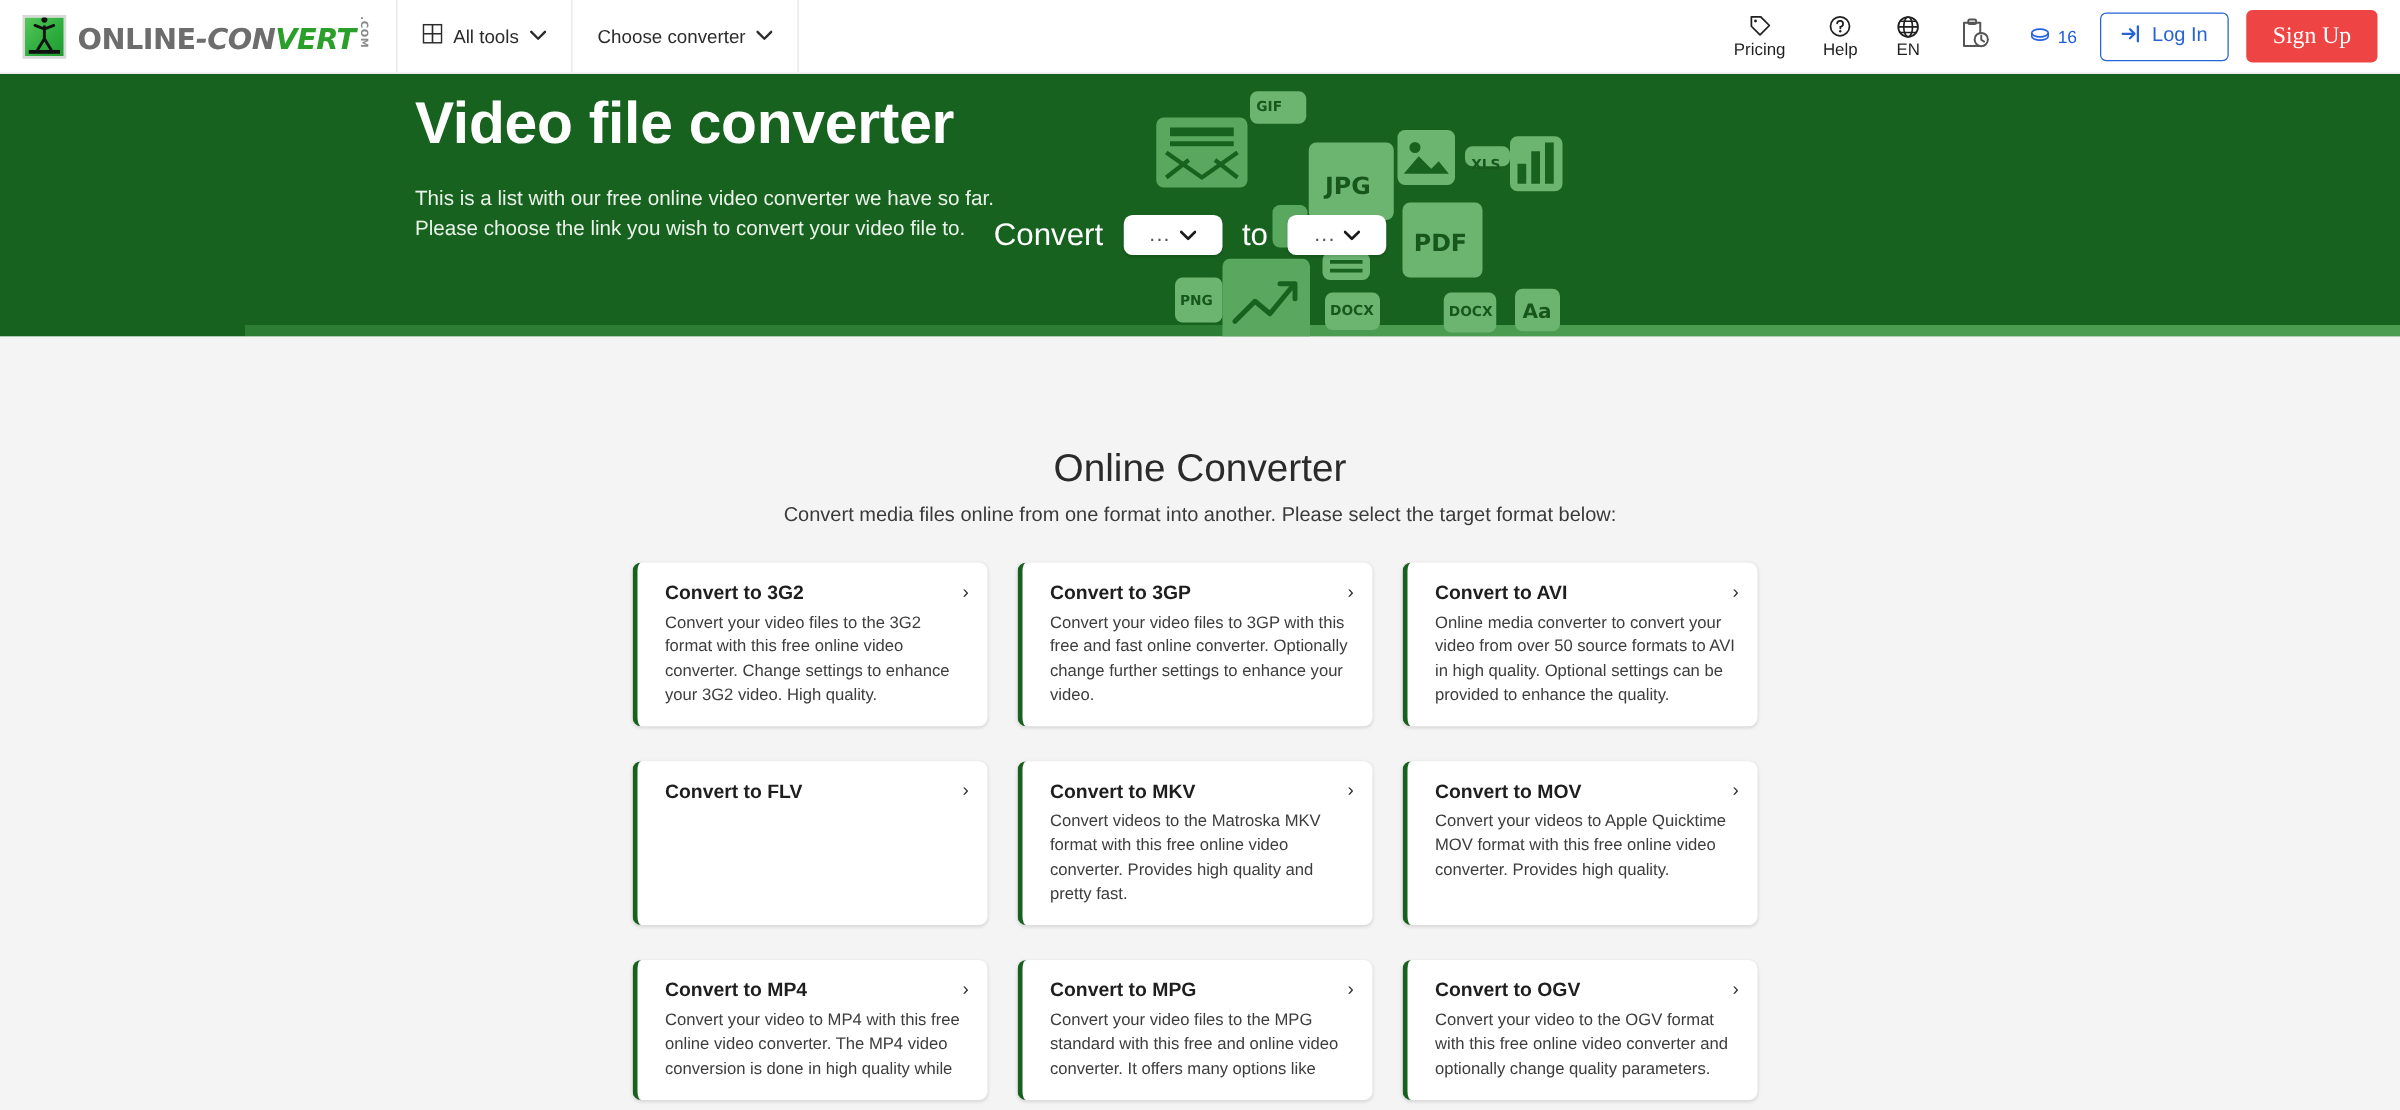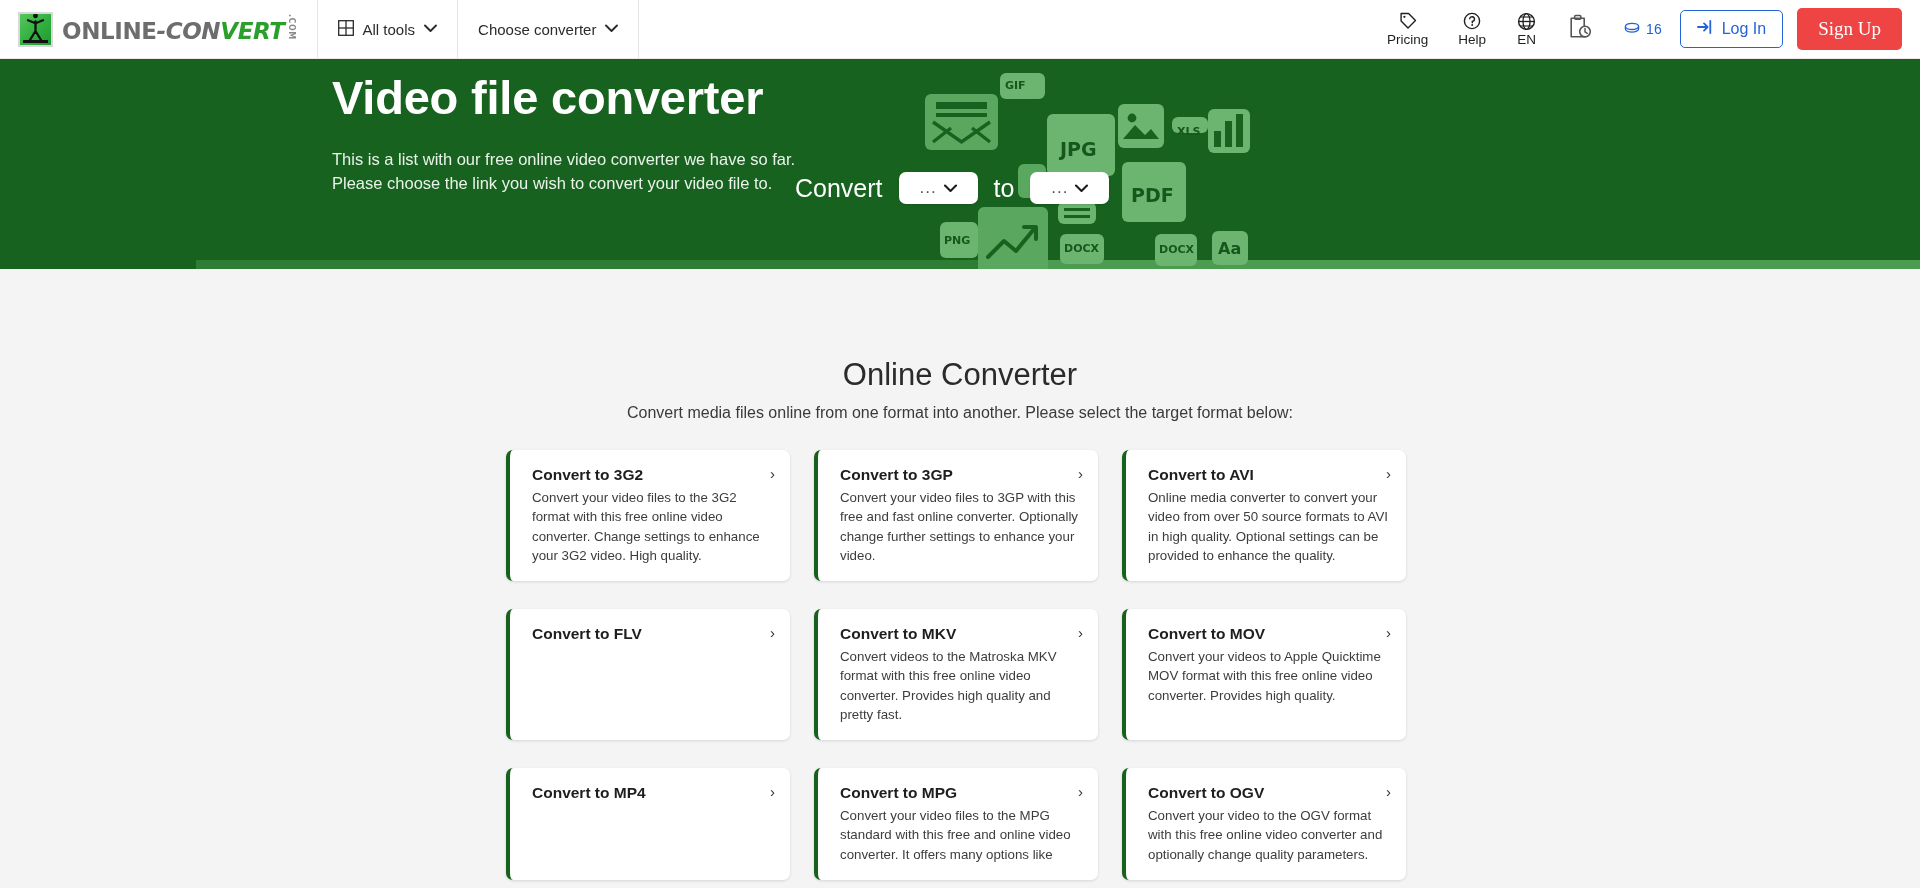--- a/index.html
+++ b/index.html
@@ -489,20 +489,21 @@
         <div class="card-desc">Convert videos to the Matroska MKV format with this free online video converter. Provides high quality and pretty fast.</div>
         <span class="card-chev">›</span>
       </div>
       <div class="card">
         <div class="card-title">Convert to MOV</div>
         <div class="card-desc">Convert your videos to Apple Quicktime MOV format with this free online video converter. Provides high quality.</div>
         <span class="card-chev">›</span>
       </div>
       <div class="card">
         <div class="card-title">Convert to MP4</div>
+        <div class="card-desc">Convert your video to MP4 with this free online video converter. The MP4 video conversion is done in high quality while</div>
         <span class="card-chev">›</span>
       </div>
       <div class="card">
         <div class="card-title">Convert to MPG</div>
         <div class="card-desc">Convert your video files to the MPG standard with this free and online video converter. It offers many options like</div>
         <span class="card-chev">›</span>
       </div>
       <div class="card">
         <div class="card-title">Convert to OGV</div>
         <div class="card-desc">Convert your video to the OGV format with this free online video converter and optionally change quality parameters.</div>

